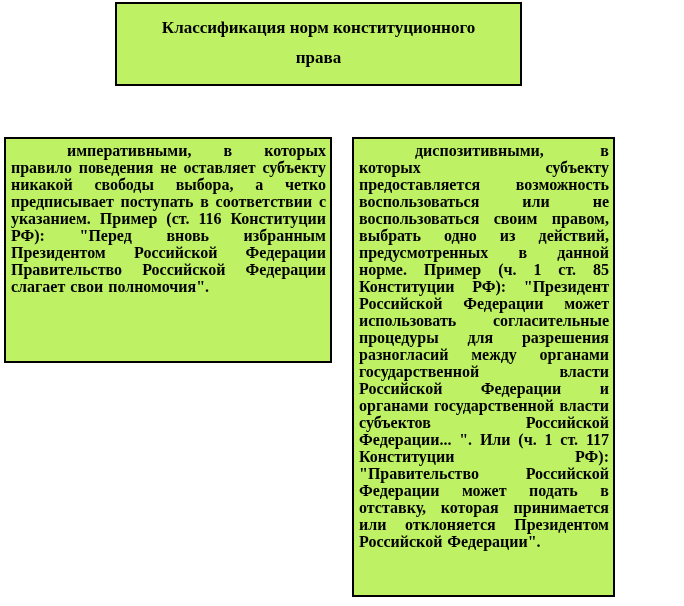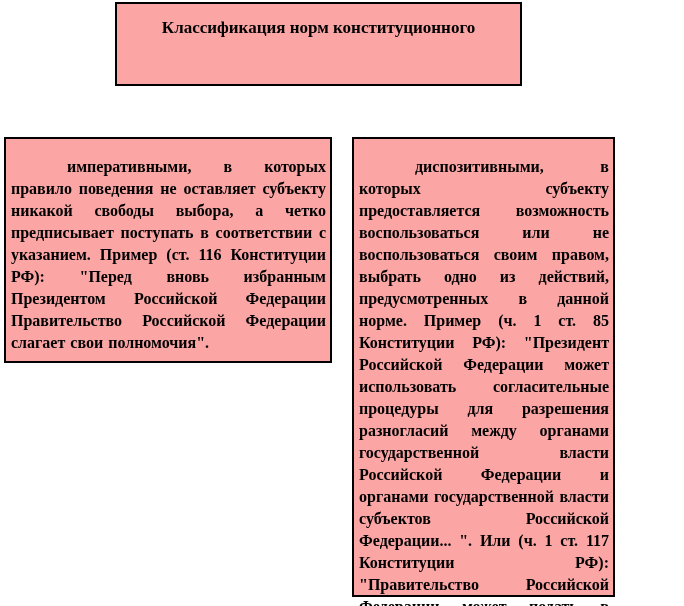--- a/index.html
+++ b/index.html
@@ -13,42 +13,42 @@
     height: 606px;
     background: #ffffff;
     font-family: "Liberation Serif", "DejaVu Serif", serif;
     font-weight: bold;
     color: #000000;
     overflow: hidden;
   }
   .box {
     position: absolute;
     box-sizing: border-box;
-    background: #fca5a5;
+    background: #bef264;
     border: 2px solid #000000;
   }
   .title-box {
     left: 115px;
     top: 2px;
     width: 407px;
     height: 84px;
     text-align: center;
     font-size: 17px;
     line-height: 30px;
     padding-top: 9px;
   }
   .title-line {
     display: block;
   }
   .body-box {
     top: 137px;
     font-size: 16px;
-    line-height: 22px;
+    line-height: 17px;
     text-align: justify;
-    padding: 17px 4px 3px 5px;
+    padding: 3px 4px 3px 5px;
   }
   .left-box {
     left: 4px;
     width: 328px;
     height: 226px;
   }
   .right-box {
     left: 352px;
     width: 263px;
     height: 460px;
@@ -60,20 +60,21 @@
     hyphens: none;
   }
 </style>
 </head>
 <body>
 
 <div class="canvas">
 
   <div class="box title-box">
     <span class="title-line">Классификация норм конституционного</span>
+    <span class="title-line">права</span>
   </div>
 
   <div class="box body-box left-box">
     <p class="norm-text">императивными, в которых правило поведения не оставляет субъекту никакой свободы выбора, а четко предписывает поступать в соответствии с указанием. Пример (ст. 116 Конституции РФ): "Перед вновь избранным Президентом Российской Федерации Правительство Российской Федерации слагает свои полномочия".</p>
   </div>
 
   <div class="box body-box right-box">
     <p class="norm-text">диспозитивными, в которых субъекту предоставляется возможность воспользоваться или не воспользоваться своим правом, выбрать одно из действий, предусмотренных в данной норме. Пример (ч. 1 ст. 85 Конституции РФ): "Президент Российской Федерации может использовать согласительные процедуры для разрешения разногласий между органами государственной власти Российской Федерации и органами государственной власти субъектов Российской Федерации... ". Или (ч. 1 ст. 117 Конституции РФ): "Правительство Российской Федерации может подать в отставку, которая принимается или отклоняется Президентом Российской Федерации".</p>
   </div>
 

